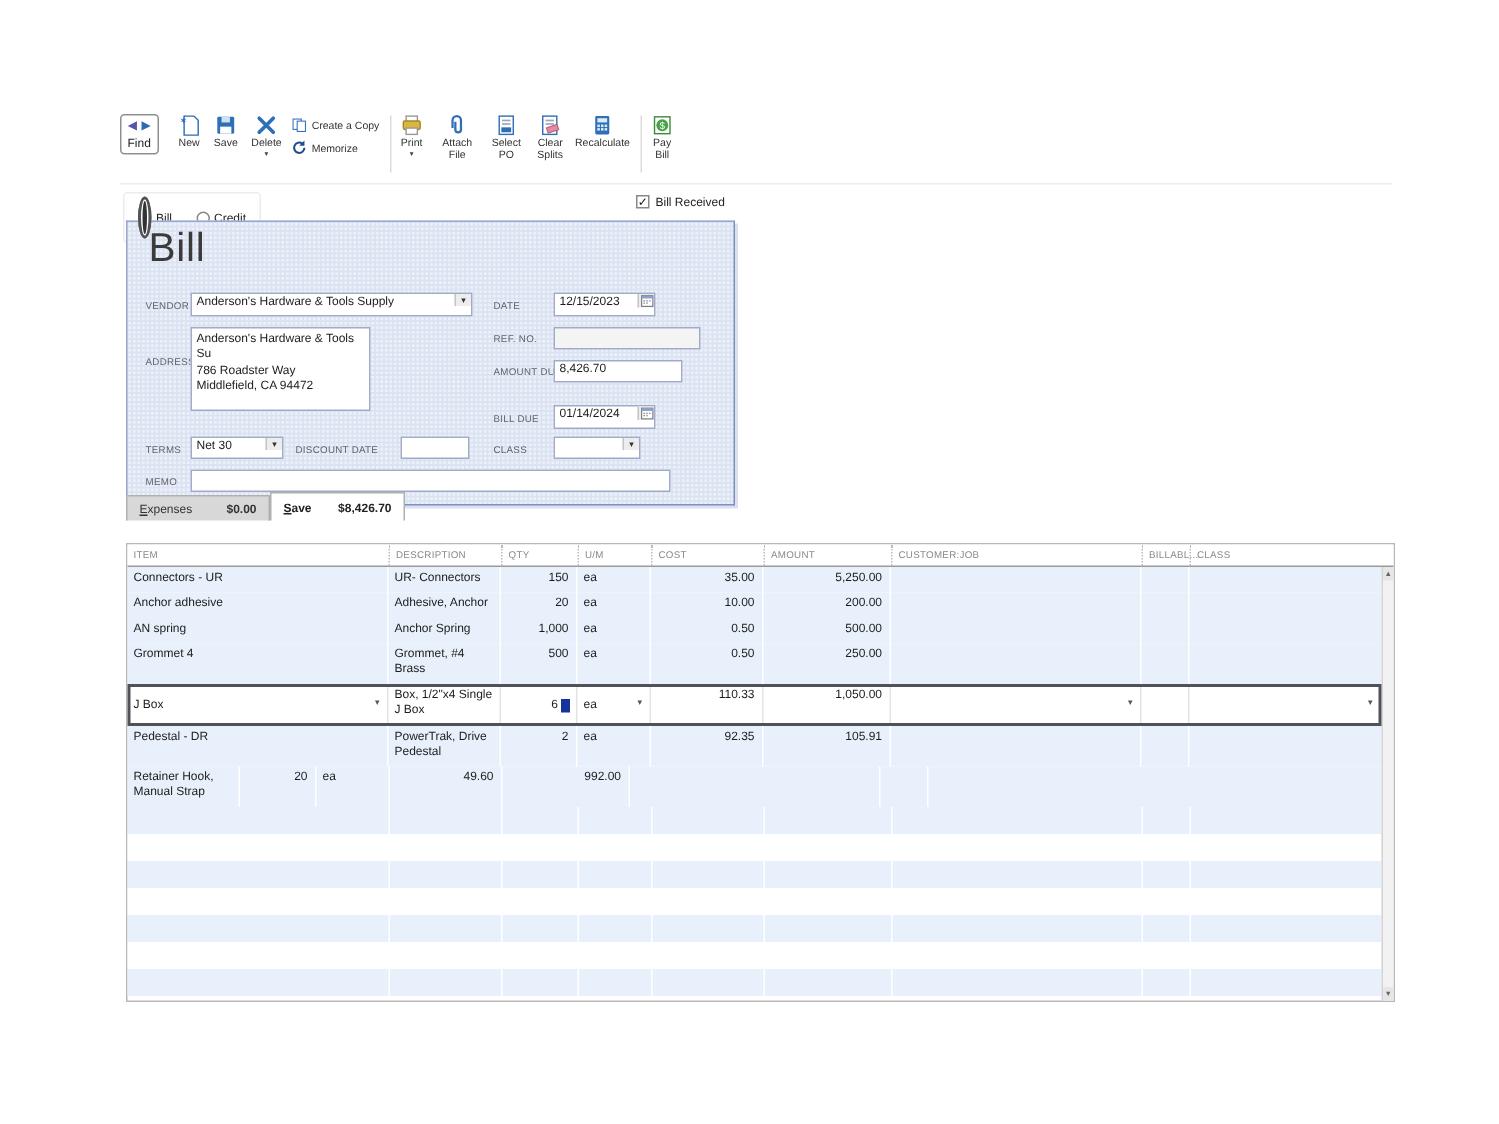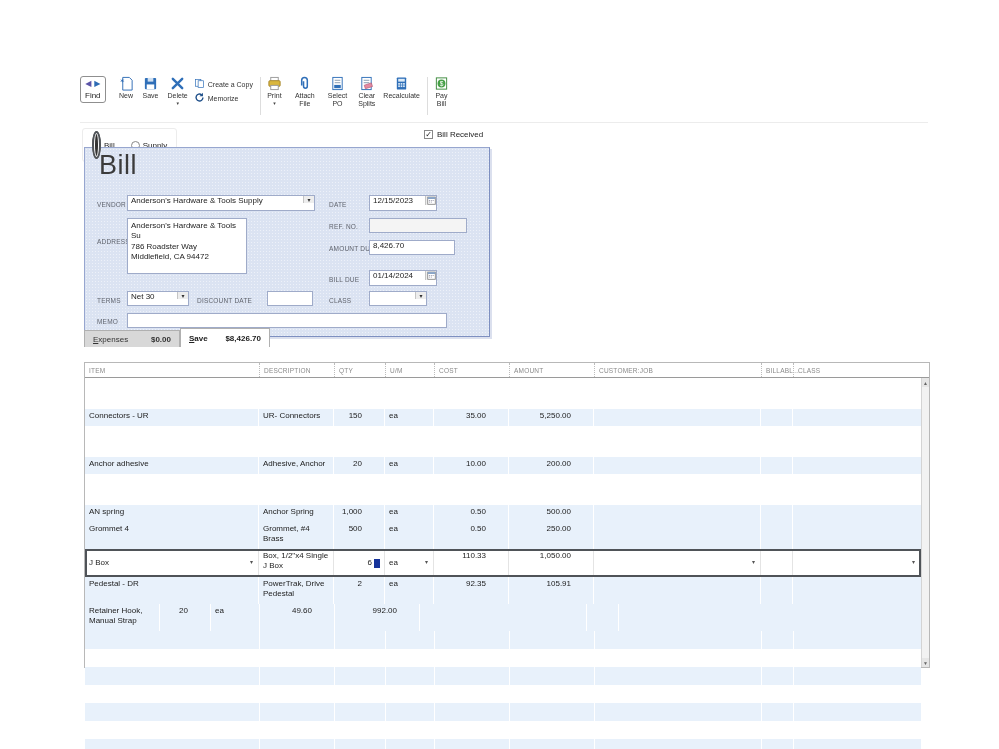--- a/index.html
+++ b/index.html
@@ -70,25 +70,25 @@
   .thead { display:flex; height:15px; border-bottom:1px solid #9a9a9a; background:#fff; }
   .th { font-size:6.5px; color:#8a8a8a; letter-spacing:0.2px; display:flex; align-items:center;
         padding:0 4px; border-left:1px dotted #bcbcbc; }
   .th:first-child { border-left:none; }
   .tbody { position:relative; width:836px; }
   .trow { display:flex; width:836px; }
   .blue { background:#e8f1fb; }
   .white { background:#ffffff; }
   .td { font-size:8px; color:#1c1c1c; padding:2px 4px 0; border-right:1px solid #fff; overflow:hidden;
         white-space:pre-line; line-height:1.2; }
-  .num { text-align:right; padding-right:22px; }
+  .num { text-align:right; padding-right:5px; }
   .c-item { width:174px; } .c-desc { width:75px; } .c-qty { width:51px; } .c-um { width:49px; }
   .c-cost { width:75px; } .c-amt { width:85px; } .c-cust { width:167px; } .c-bill { width:32px; }
   .c-class { width:128px; border-right:none; }
-  .h17 { height:17px;margin-top:31px; } .h27 { height:27px; }
+  .h17 { height:17px; } .h27 { height:27px; }
   .sel { background:#fff; height:28px; outline:2px solid #4f5358; outline-offset:-2px; position:relative; z-index:2; }
   .sel .td { border-right:1px solid #e4e4e4; }
   .combo-cell { display:flex; justify-content:space-between; align-items:center; padding-top:0; }
   .dd { font-size:6px; color:#555; padding-right:1px; }
   .qtycell { display:flex; justify-content:flex-end; align-items:center; gap:2px; padding-top:0; }
   .cursor-ic { width:6px; height:9px; background:#16339b; display:inline-block; }
   .erow { width:836px; height:18px;
     background-repeat:no-repeat;
     background-size:1px 100%,1px 100%,1px 100%,1px 100%,1px 100%,1px 100%,1px 100%,1px 100%;
     background-position:174px 0,249px 0,300px 0,349px 0,424px 0,509px 0,676px 0,708px 0;
@@ -228,21 +228,21 @@
   </div>
   <div class="toolbar-rule"></div>
 
   <div class="radio-group">
     <div class="radio-item">
       <span class="radio sel"></span>
       <span>Bill</span>
     </div>
     <div class="radio-item">
       <span class="radio"></span>
-      <span>Supply</span>
+      <span>Credit</span>
     </div>
   </div>
 
   <div class="bill-received">
     <span class="cb">✓</span>
     <span>Bill Received</span>
   </div>
 
   <div class="bill-form">
     <div class="f-title">Bill</div>

